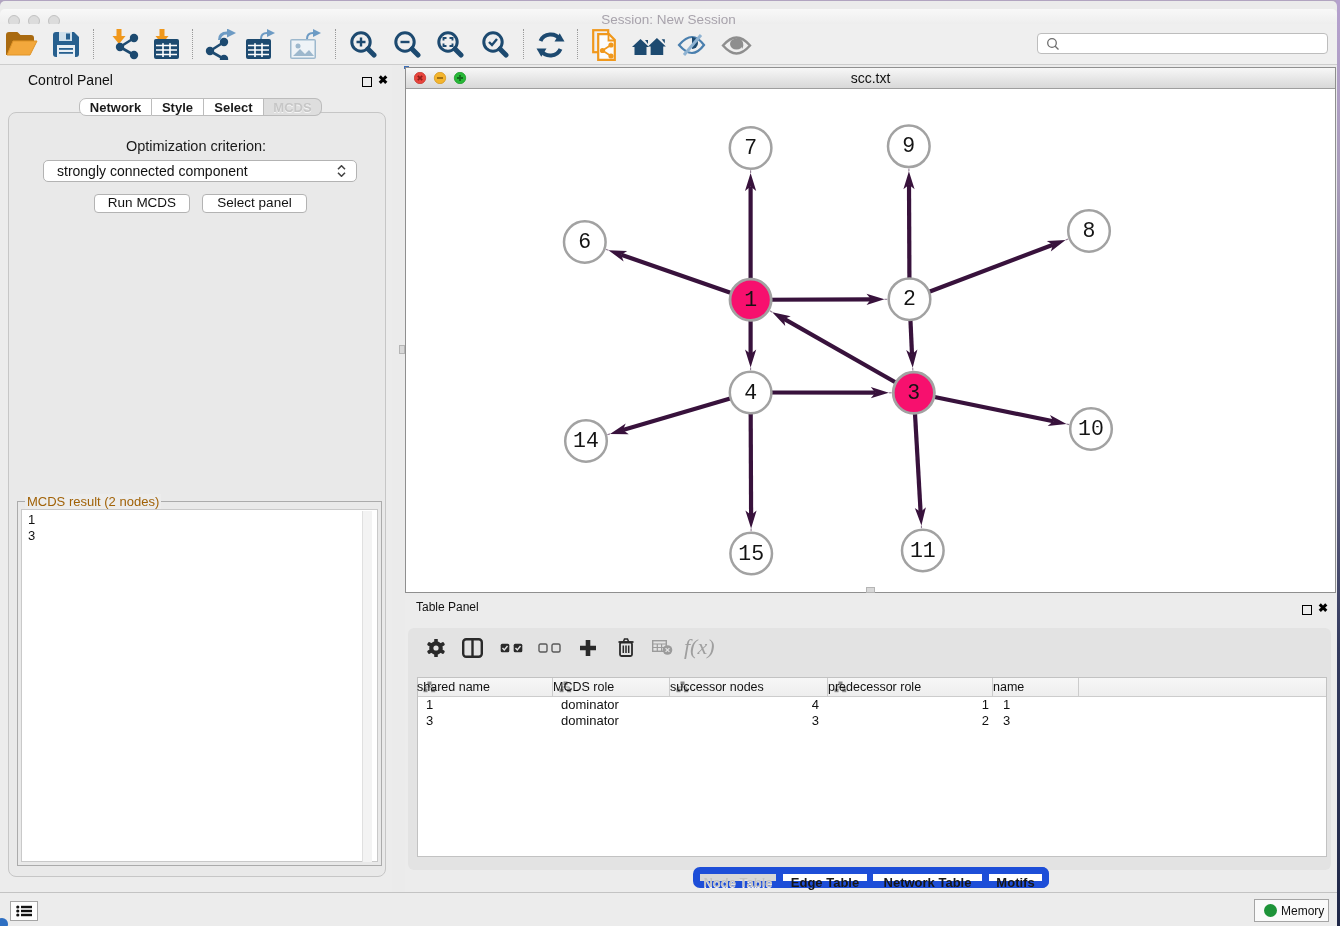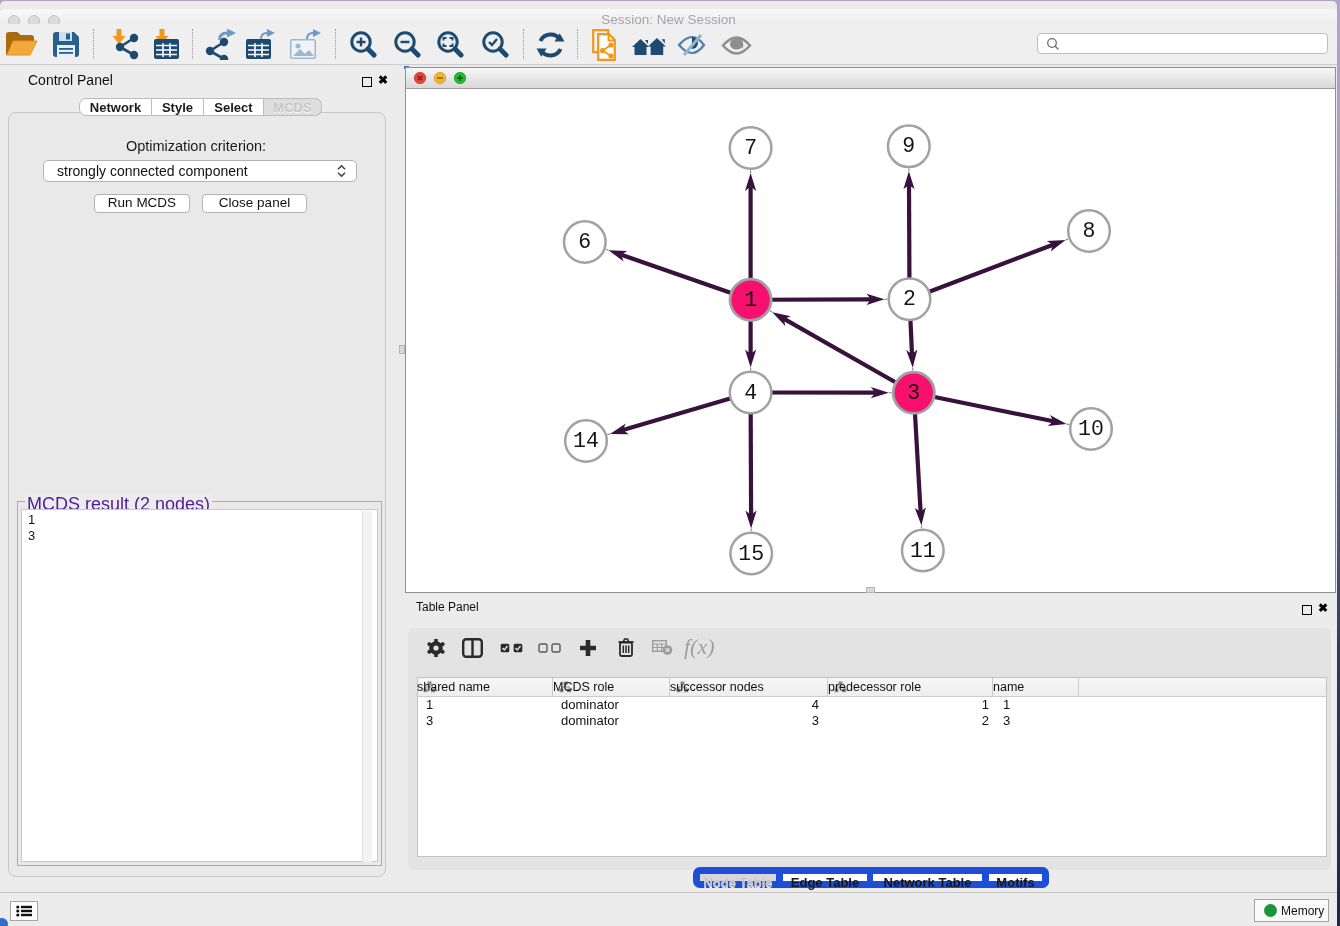--- a/index.html
+++ b/index.html
@@ -17,21 +17,21 @@
   #cpanel{position:absolute;left:0;top:64px;width:392px;height:827px;background:#ececec;}
   #cphead{position:absolute;left:28px;top:7px;font-size:14px;color:#111;}
   #cpfloat{position:absolute;left:362px;top:12px;width:8px;height:8px;border:1.5px solid #000;}
   #cpclose{position:absolute;left:378px;top:8px;font-size:12px;font-weight:bold;color:#000;}
   #cpbody{position:absolute;left:8px;top:47px;width:376px;height:763px;background:#e9e9e9;border:1px solid #c6c6c6;border-radius:8px;}
   .cptab{position:absolute;top:33px;height:18px;line-height:18px;text-align:center;font-size:13px;font-weight:600;color:#1a1a1a;background:#fff;border:1px solid #bcbcbc;box-sizing:border-box;}
   #optlabel{position:absolute;left:0;top:73px;width:392px;text-align:center;font-size:14.5px;color:#1a1a1a;}
   #dropdown{position:absolute;left:43px;top:95px;width:312px;height:20px;background:#fff;border:1px solid #b3b3b3;border-radius:5px;font-size:14px;line-height:20px;color:#111;}
   .btn{position:absolute;top:129px;height:17px;background:#fff;border:1px solid #b3b3b3;border-radius:4px;font-size:13.5px;line-height:16px;text-align:center;color:#111;}
   #fieldset{position:absolute;left:17px;top:436px;width:365px;height:365px;border:1px solid #ababab;box-sizing:border-box;}
-  #fslegend{position:absolute;left:7px;top:-8px;background:#ececec;padding:0 2px;font-size:18px;color:#4c1d95;}
+  #fslegend{position:absolute;left:7px;top:-8px;background:#ececec;padding:0 2px;font-size:13px;color:#a16207;}
   #fsinner{position:absolute;left:3px;top:7px;width:357px;height:353px;background:#fff;border:1px solid #c9c9c9;box-sizing:border-box;}
   #fsscroll{position:absolute;right:5px;top:1px;width:9px;height:351px;background:#f3f3f3;border-left:1px solid #e0e0e0;}
   
   #netwin{position:absolute;left:405px;top:66px;width:931px;height:526px;background:#fff;border:1px solid #8f8f8f;box-sizing:border-box;}
   #nettitle{position:absolute;left:0;top:0;width:929px;height:20px;background:linear-gradient(#f7f7f7,#d8d8d8);border-bottom:1px solid #9e9e9e;}
   #netname{position:absolute;top:2px;left:0;width:929px;text-align:center;font-size:14px;color:#111;}
   #graph{position:absolute;left:0;top:21px;}
   
   #tpanel{position:absolute;left:405px;top:595px;width:931px;height:296px;background:#ececec;}
   #tphead{position:absolute;left:11px;top:4px;font-size:12px;color:#111;}
@@ -196,40 +196,41 @@
     <div class="cptab" style="left:204px;width:60px;border-left:none;">Select</div>
     <div class="cptab" style="left:264px;width:58px;border-left:none;background:#dedede;border-radius:0 7px 7px 0;color:#c6c6c6;text-shadow:0 1px 0 #f6f6f6;">MCDS</div>
     <div id="optlabel">Optimization criterion:</div>
     <div id="dropdown"><span style="padding-left:13px;">strongly connected component</span>
       <svg width="9" height="12" viewBox="0 0 9 12" style="position:absolute;right:10px;top:4px;">
             <path d="M1 4.2 L4.5 0.8 L8 4.2" fill="none" stroke="#444" stroke-width="1.6"></path>
             <path d="M1 7.8 L4.5 11.2 L8 7.8" fill="none" stroke="#444" stroke-width="1.6"></path>
           </svg>
     </div>
     <div class="btn" style="left:94px;width:94px;">Run MCDS</div>
-    <div class="btn" style="left:202px;width:103px;">Close panel</div>
+    <div class="btn" style="left:202px;width:103px;">Select panel</div>
     <div id="fieldset">
       <div id="fslegend">MCDS result (2 nodes)</div>
       <div id="fsinner">
         <div style="position:absolute;left:6px;top:2px;font-size:13px;color:#111;line-height:16px;">1<br>3</div>
         <div id="fsscroll"></div>
       </div>
     </div>
   </div>
   <div style="position:absolute;left:404px;top:65px;width:5px;height:3px;background:#3e6fb8;"></div>
       <div id="netwin">
     <div id="nettitle">
       <svg style="position:absolute;left:8px;top:4px;" width="54" height="12" viewBox="0 0 54 12">
         <circle cx="6" cy="6" r="5.7" fill="#e8443c" stroke="#c63831" stroke-width="0.8"></circle>
         <path d="M3.8 3.8 L8.2 8.2 M8.2 3.8 L3.8 8.2" stroke="#8f1f1a" stroke-width="1.7"></path>
         <circle cx="26" cy="6" r="5.7" fill="#f4b52d" stroke="#d69b22" stroke-width="0.8"></circle>
         <path d="M23 6 H29" stroke="#9a6a12" stroke-width="1.8"></path>
         <circle cx="46" cy="6" r="5.7" fill="#27b837" stroke="#1d9c2b" stroke-width="0.8"></circle>
         <path d="M43 6 H49 M46 3 V9" stroke="#136b1d" stroke-width="1.8"></path>
       </svg>
+      <div id="netname">scc.txt</div>
     </div>
     <svg id="graph" width="929" height="504" viewBox="406 87 929 504">
           <g stroke="#38123c" stroke-width="4.2" fill="#38123c">
             <line x1="750.6" y1="297.8" x2="750.6" y2="184.5"></line>
             <polygon stroke="none" points="750.6,171.0 756.2,189.0 750.6,184.5 745.0,189.0"></polygon>
             <line x1="750.6" y1="171.0" x2="750.6" y2="168.2" stroke-width="1.1" opacity="0.55"></line>
             <line x1="750.6" y1="297.8" x2="621.2" y2="252.7"></line>
             <polygon stroke="none" points="608.4,248.2 627.2,248.9 621.2,252.7 623.6,259.4"></polygon>
             <line x1="608.4" y1="248.2" x2="605.8" y2="247.3" stroke-width="1.1" opacity="0.55"></line>
             <line x1="750.6" y1="297.8" x2="871.0" y2="297.3"></line>

